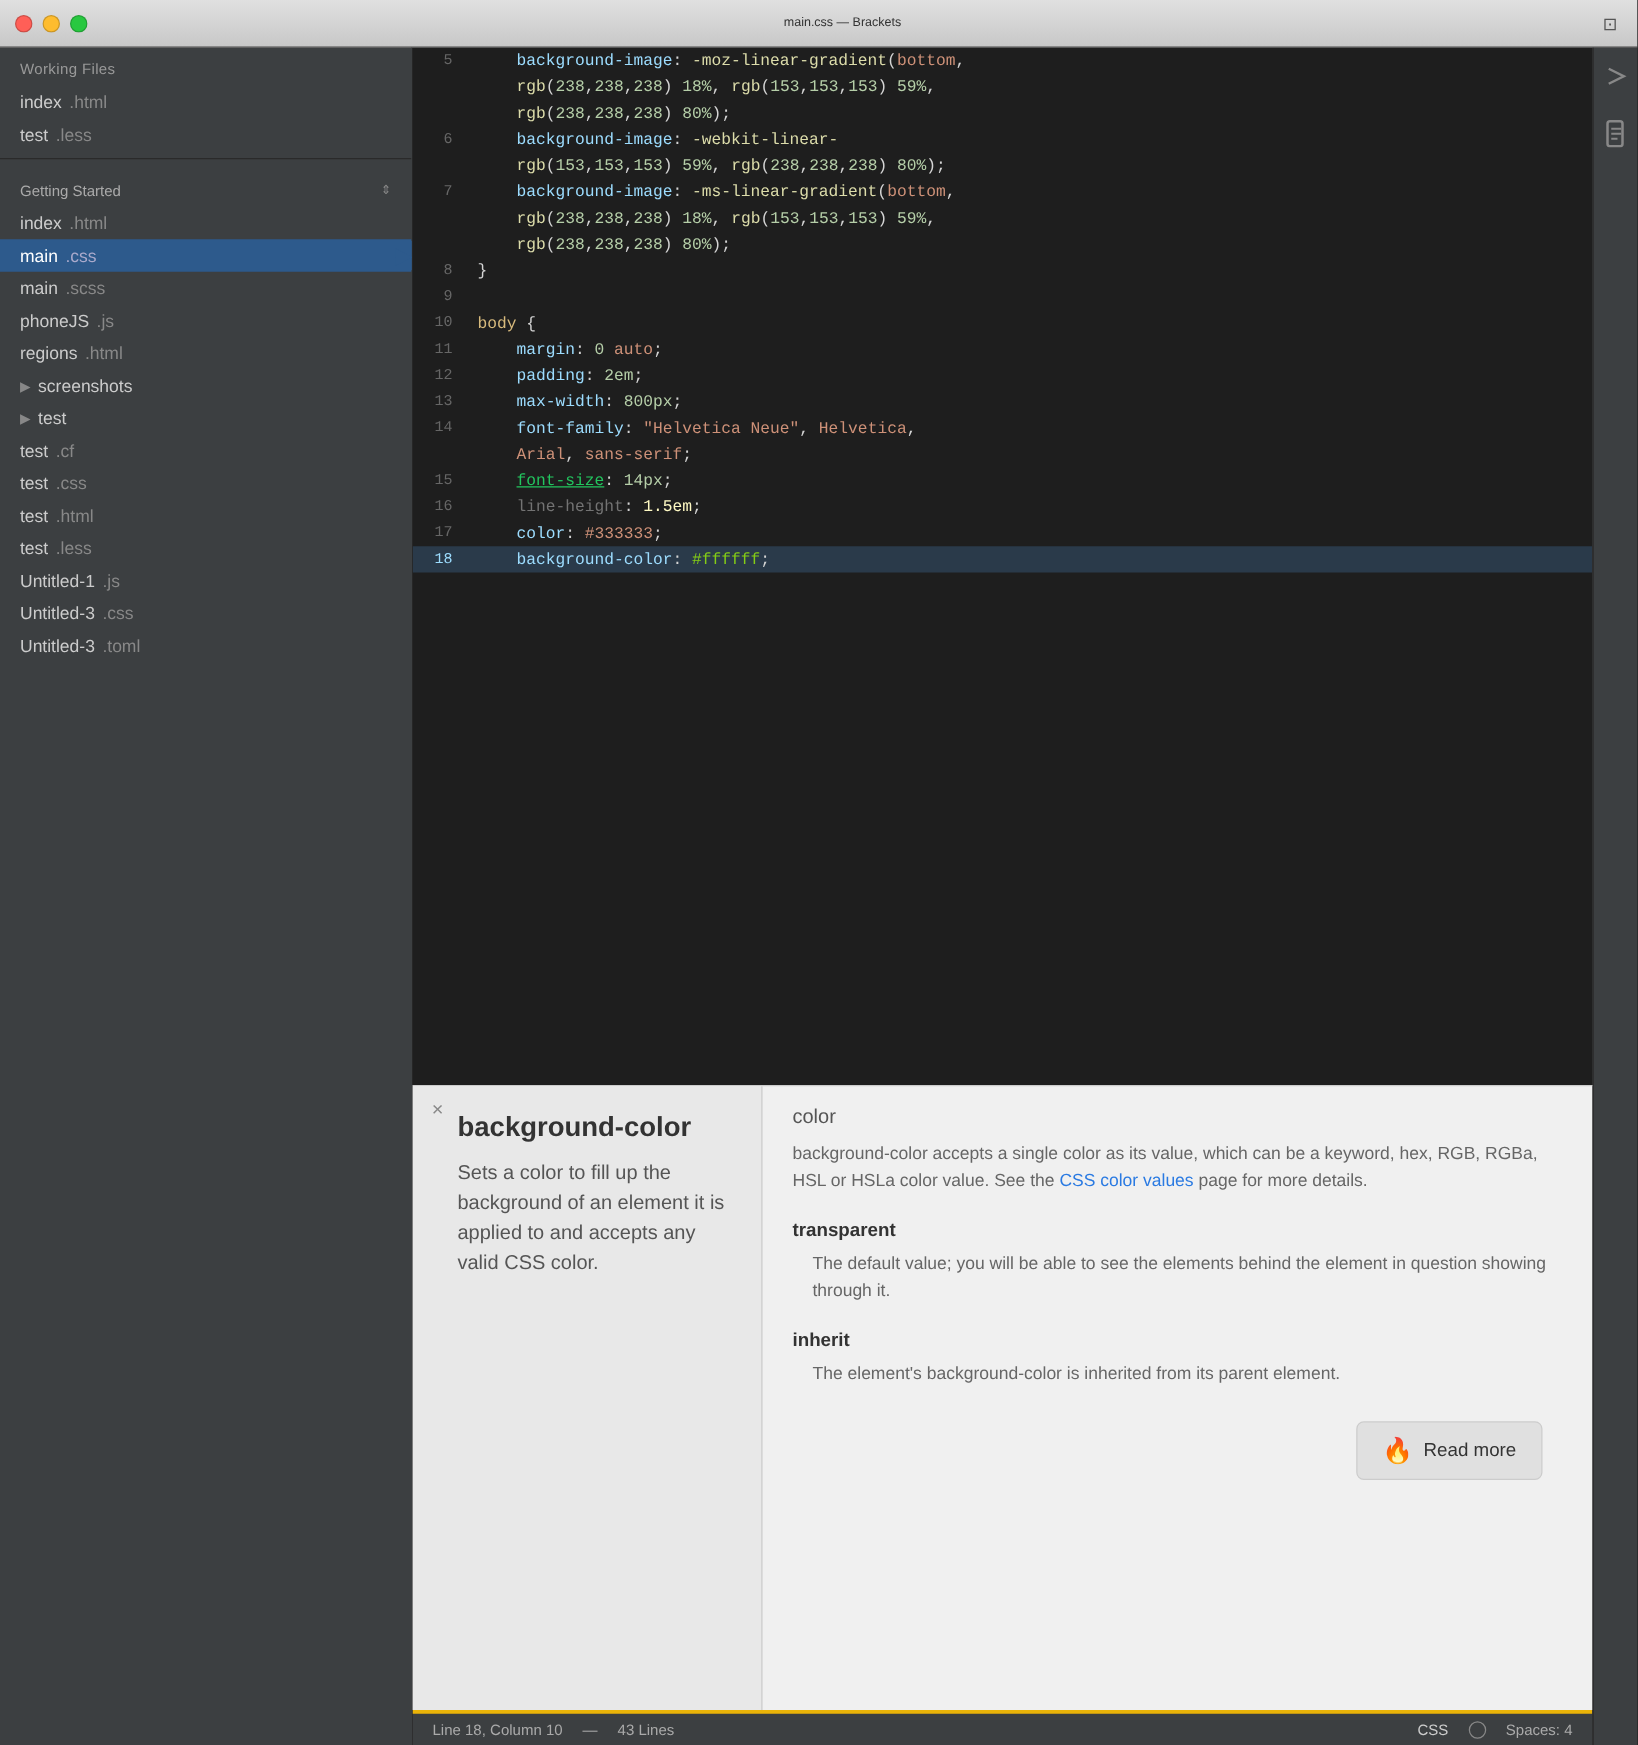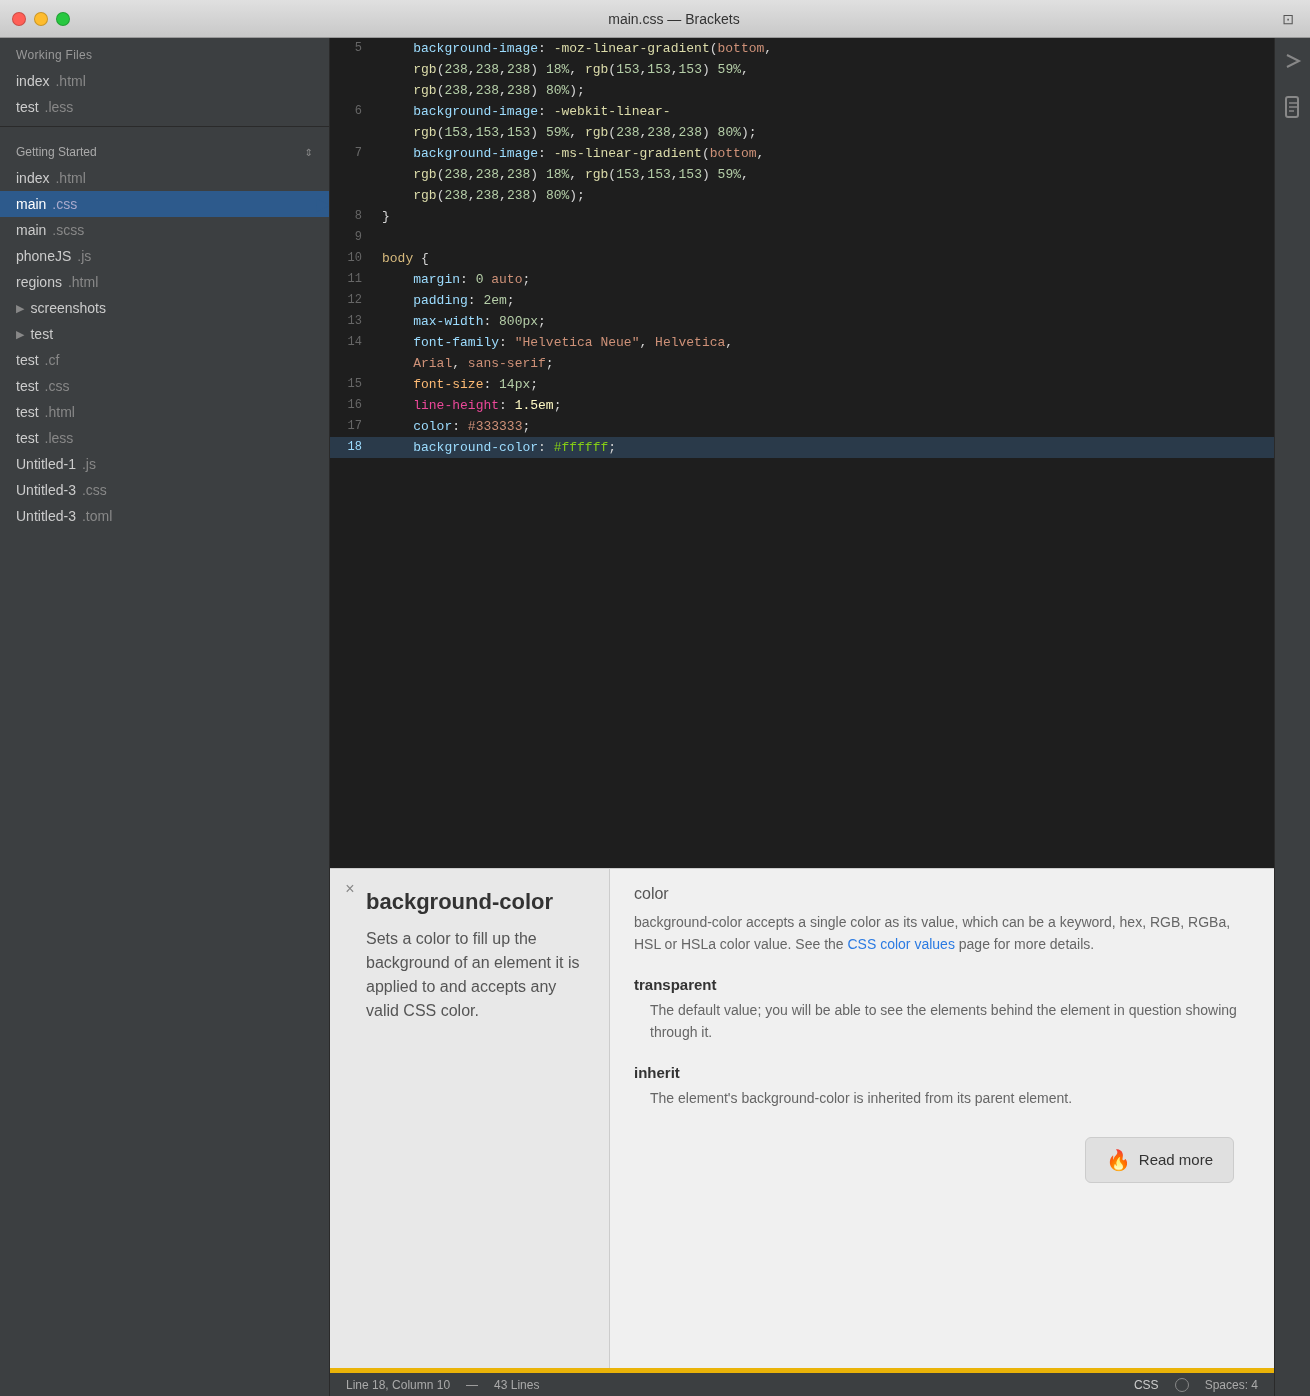--- a/index.html
+++ b/index.html
@@ -13,21 +13,21 @@
       align-items: center;
       padding: 0 12px;
       flex-shrink: 0;
       border-bottom: 1px solid #999;
     }
     .traffic-lights { display: flex; gap: 8px; align-items: center; }
     .traffic-light { width: 14px; height: 14px; border-radius: 50%; border: 1px solid rgba(0,0,0,0.2); }
     .tl-close { background: #ff5f57; }
     .tl-min { background: #febc2e; }
     .tl-max { background: #28c840; }
-    .titlebar-title { flex: 1; text-align: center; font-size: 14px; color: #333; font-weight: 500; }
+    .titlebar-title { flex: 1; text-align: center; font-size: 10px; color: #333; font-weight: 500; }
     .titlebar-btn { width: 20px; height: 20px; display: flex; align-items: center; justify-content: center; color: #555; font-size: 14px; }
 
     
     .main-layout { display: flex; flex: 1; overflow: hidden; }
 
     
     .sidebar {
       width: 330px;
       background: #3c3f41;
       color: #ccc;
@@ -177,21 +177,21 @@
       float: right;
       margin-right: 16px;
       margin-bottom: 16px;
     }
     .read-more-icon { font-size: 20px; }
 
     
     .status-bar {
       height: 28px;
       background: #3c3f41;
-      border-top: 5px solid #eab308;
+      border-top: 3px solid #eab308;
       display: flex;
       align-items: center;
       padding: 0 16px;
       color: #aaa;
       font-size: 12px;
       gap: 16px;
       flex-shrink: 0;
     }
     .status-bar .spacer { flex: 1; }
     .status-bar .lang { color: #ccc; }
@@ -384,26 +384,26 @@
         <span class="line-number">14</span>
         <span class="line-content">    <span style="color:#9cdcfe;">font-family</span>: <span style="color:#ce9178;">"Helvetica Neue"</span>, <span style="color:#ce9178;">Helvetica</span>,</span>
       </div>
       <div class="code-line">
         <span class="line-number"></span>
         <span class="line-content">    <span style="color:#ce9178;">Arial</span>, <span style="color:#ce9178;">sans-serif</span>;</span>
       </div>
 
       <div class="code-line">
         <span class="line-number">15</span>
-        <span class="line-content">    <span style="color:#fdba74;">font-size</span>: <span style="color:#b5cea8;">14px</span>;</span>
+        <span class="line-content">    <span style="color:#22c55e;text-decoration:underline;">font-size</span>: <span style="color:#b5cea8;">14px</span>;</span>
       </div>
 
       <div class="code-line">
         <span class="line-number">16</span>
-        <span class="line-content">    <span style="color:#ec4899;">line-height</span>: <span style="color:#fef9c3;">1.5em</span>;</span>
+        <span class="line-content">    <span style="color:#737373;">line-height</span>: <span style="color:#fef9c3;">1.5em</span>;</span>
       </div>
 
       <div class="code-line">
         <span class="line-number">17</span>
         <span class="line-content">    <span style="color:#9cdcfe;">color</span>: <span style="color:#ce9178;">#333333</span>;</span>
       </div>
 
       <div class="code-line" style="background:#2a3a4a;">
         <span class="line-number" style="color:#9cdcfe;">18</span>
         <span class="line-content">    <span style="color:#9cdcfe;">background-color</span>: <span style="color:#84cc16;margin-top:17px;">#ffffff</span>;</span>

